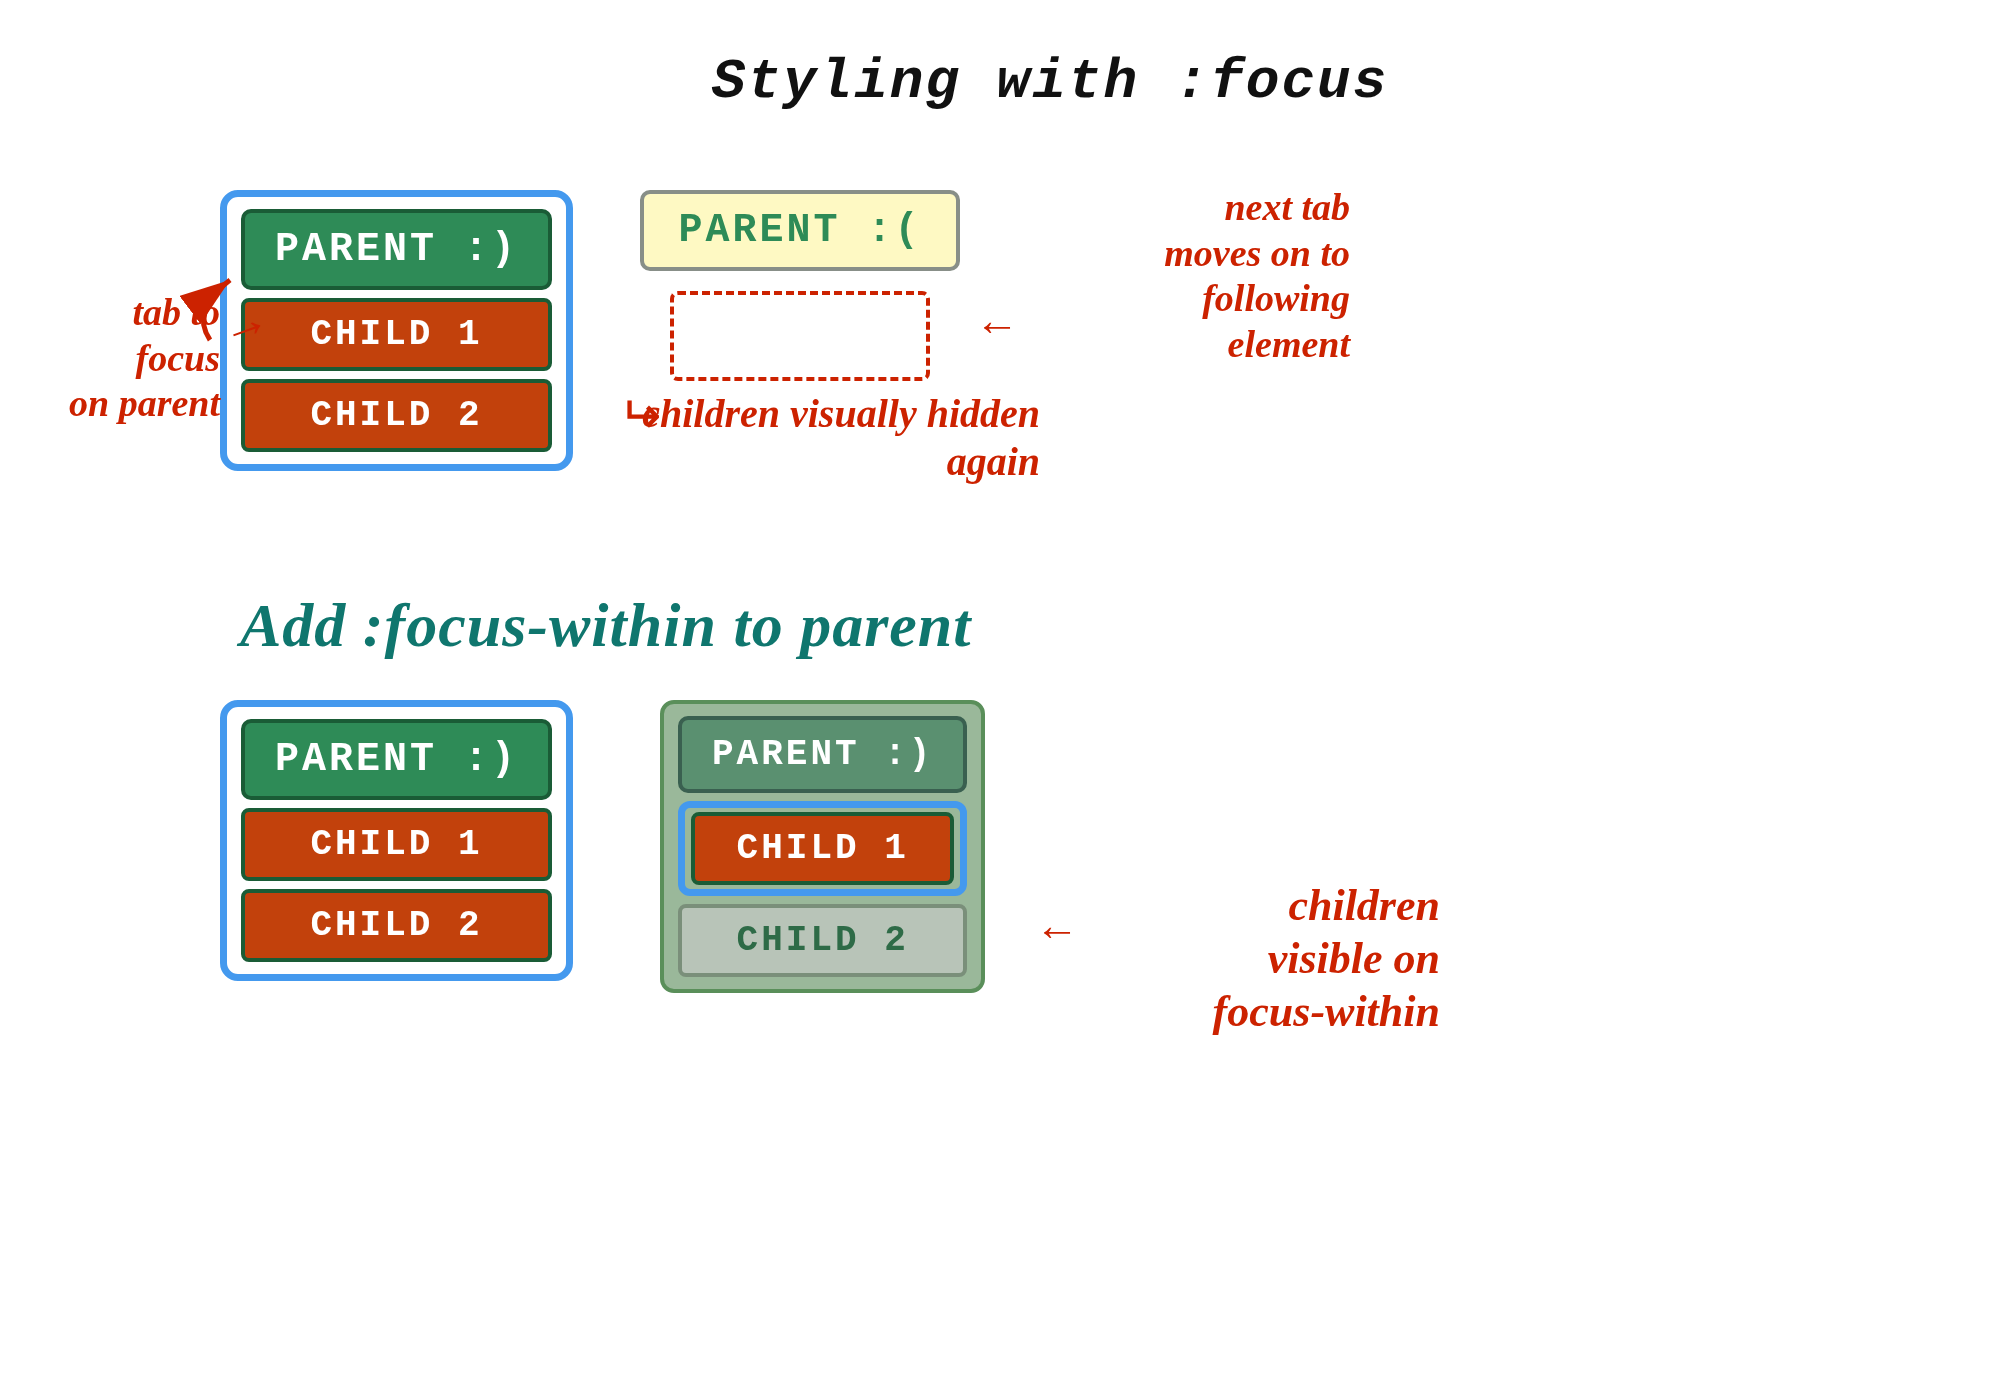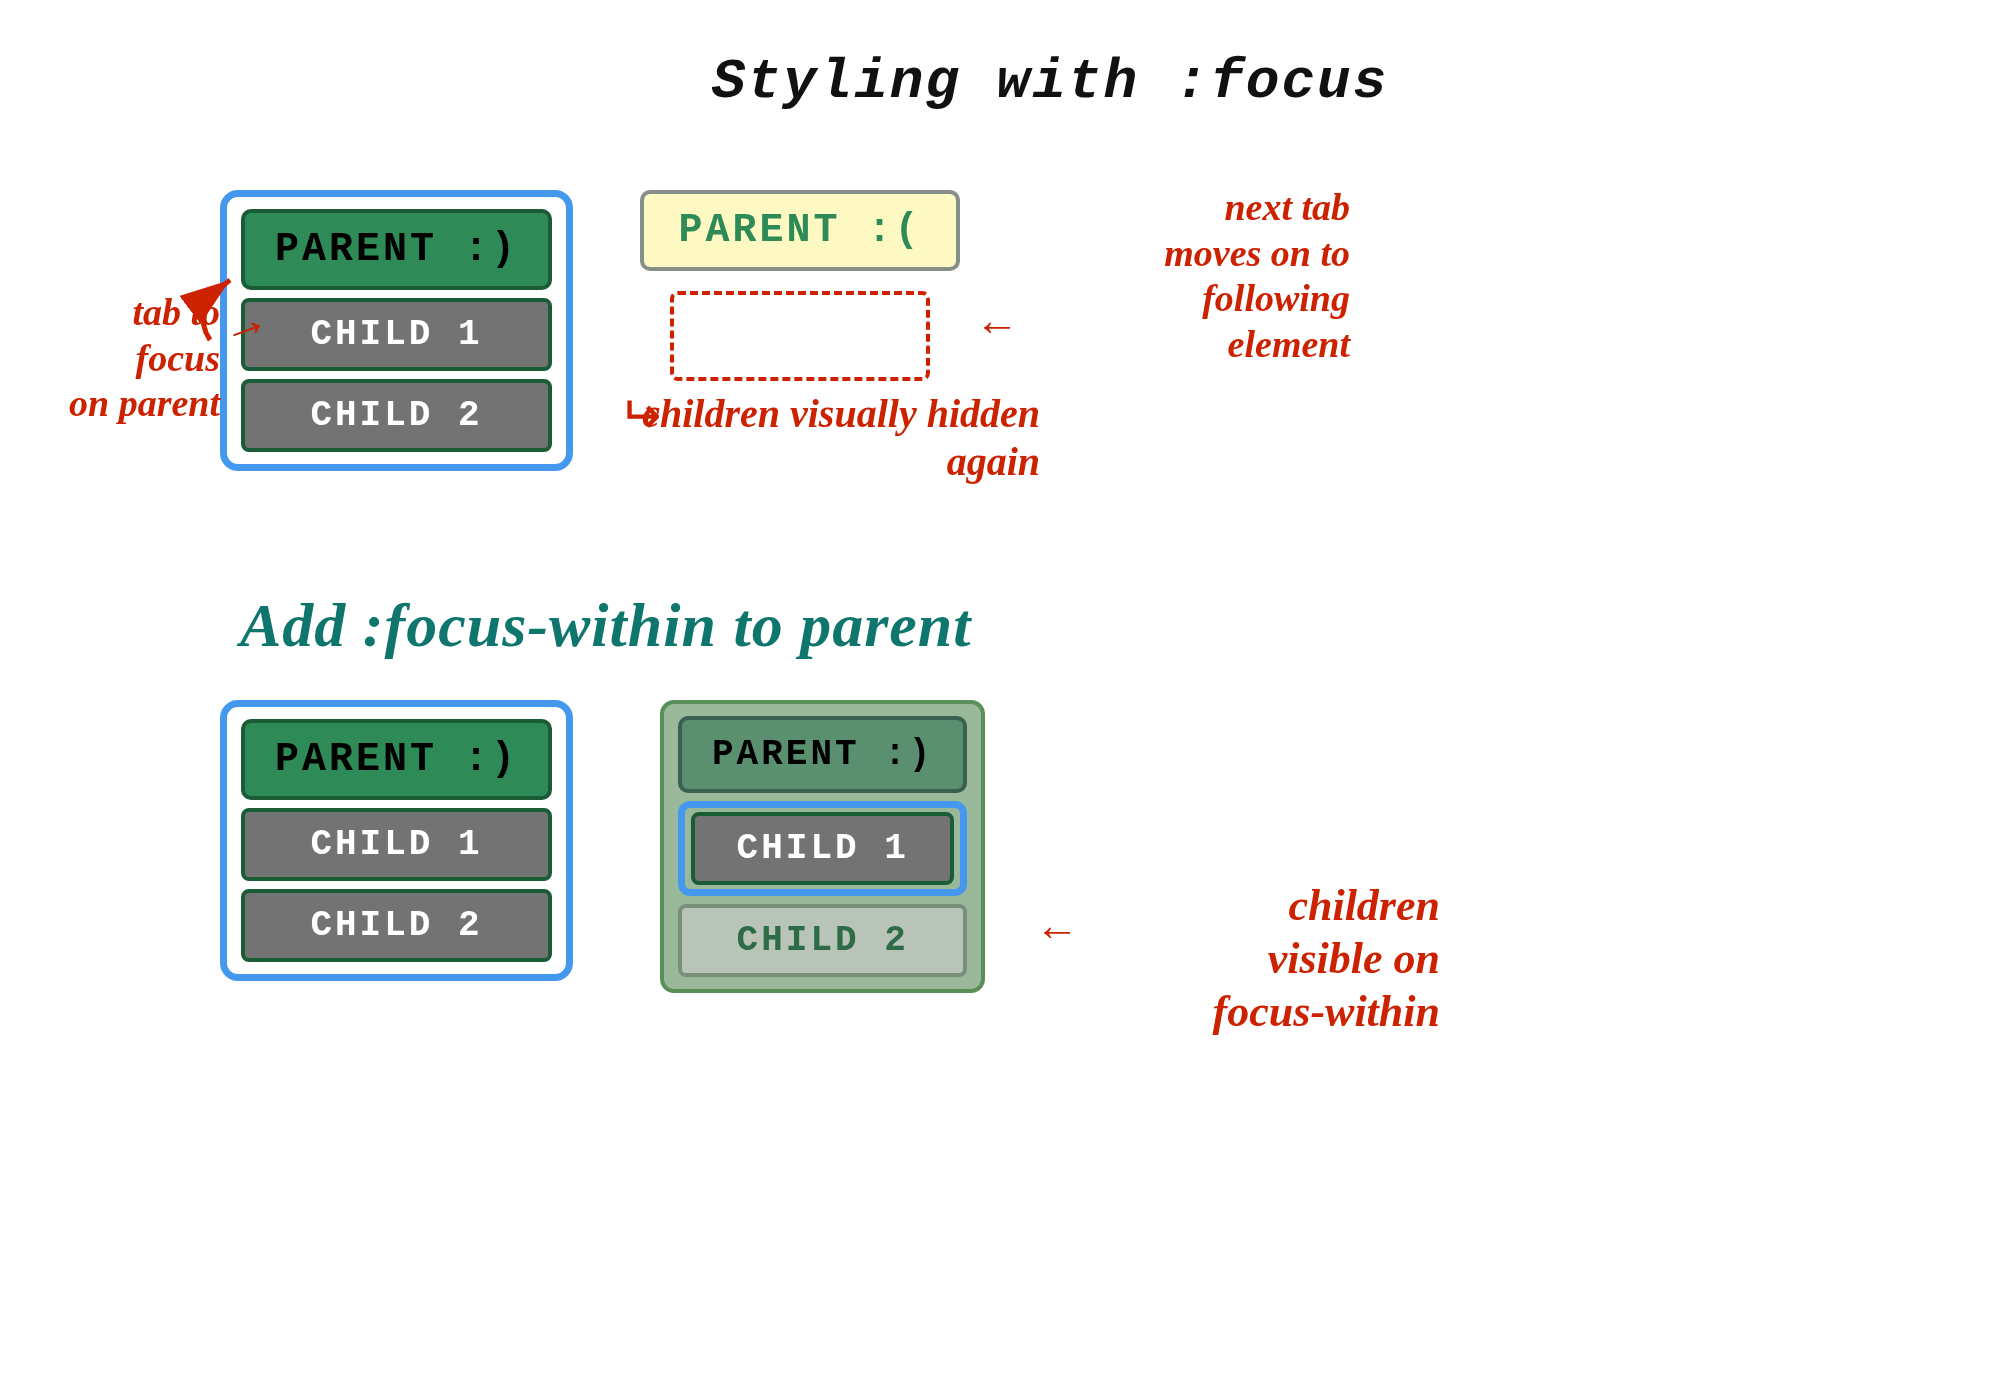--- a/index.html
+++ b/index.html
@@ -42,35 +42,35 @@
       line-height: 1.2;
       text-align: right;
     }
 
     .parent-box {
       background: #2e8b57;
       border: 4px solid #1a5c36;
       border-radius: 10px;
       padding: 14px 30px;
       text-align: center;
-      color: #000000;
+      color: #ffffff;
       font-size: 40px;
       font-weight: 900;
       font-family: 'Courier New', monospace;
       letter-spacing: 3px;
     }
 
     .parent-box.gray {
       background: #fef9c3;
       border-color: #888f88;
       color: #2e8b57;
     }
 
     .child-box {
-      background: #737373;
+      background: #c2410c;
       border: 4px solid #1a5c36;
       border-radius: 8px;
       padding: 12px 24px;
       text-align: center;
       color: white;
       font-size: 36px;
       font-weight: 900;
       font-family: 'Courier New', monospace;
       letter-spacing: 3px;
     }

